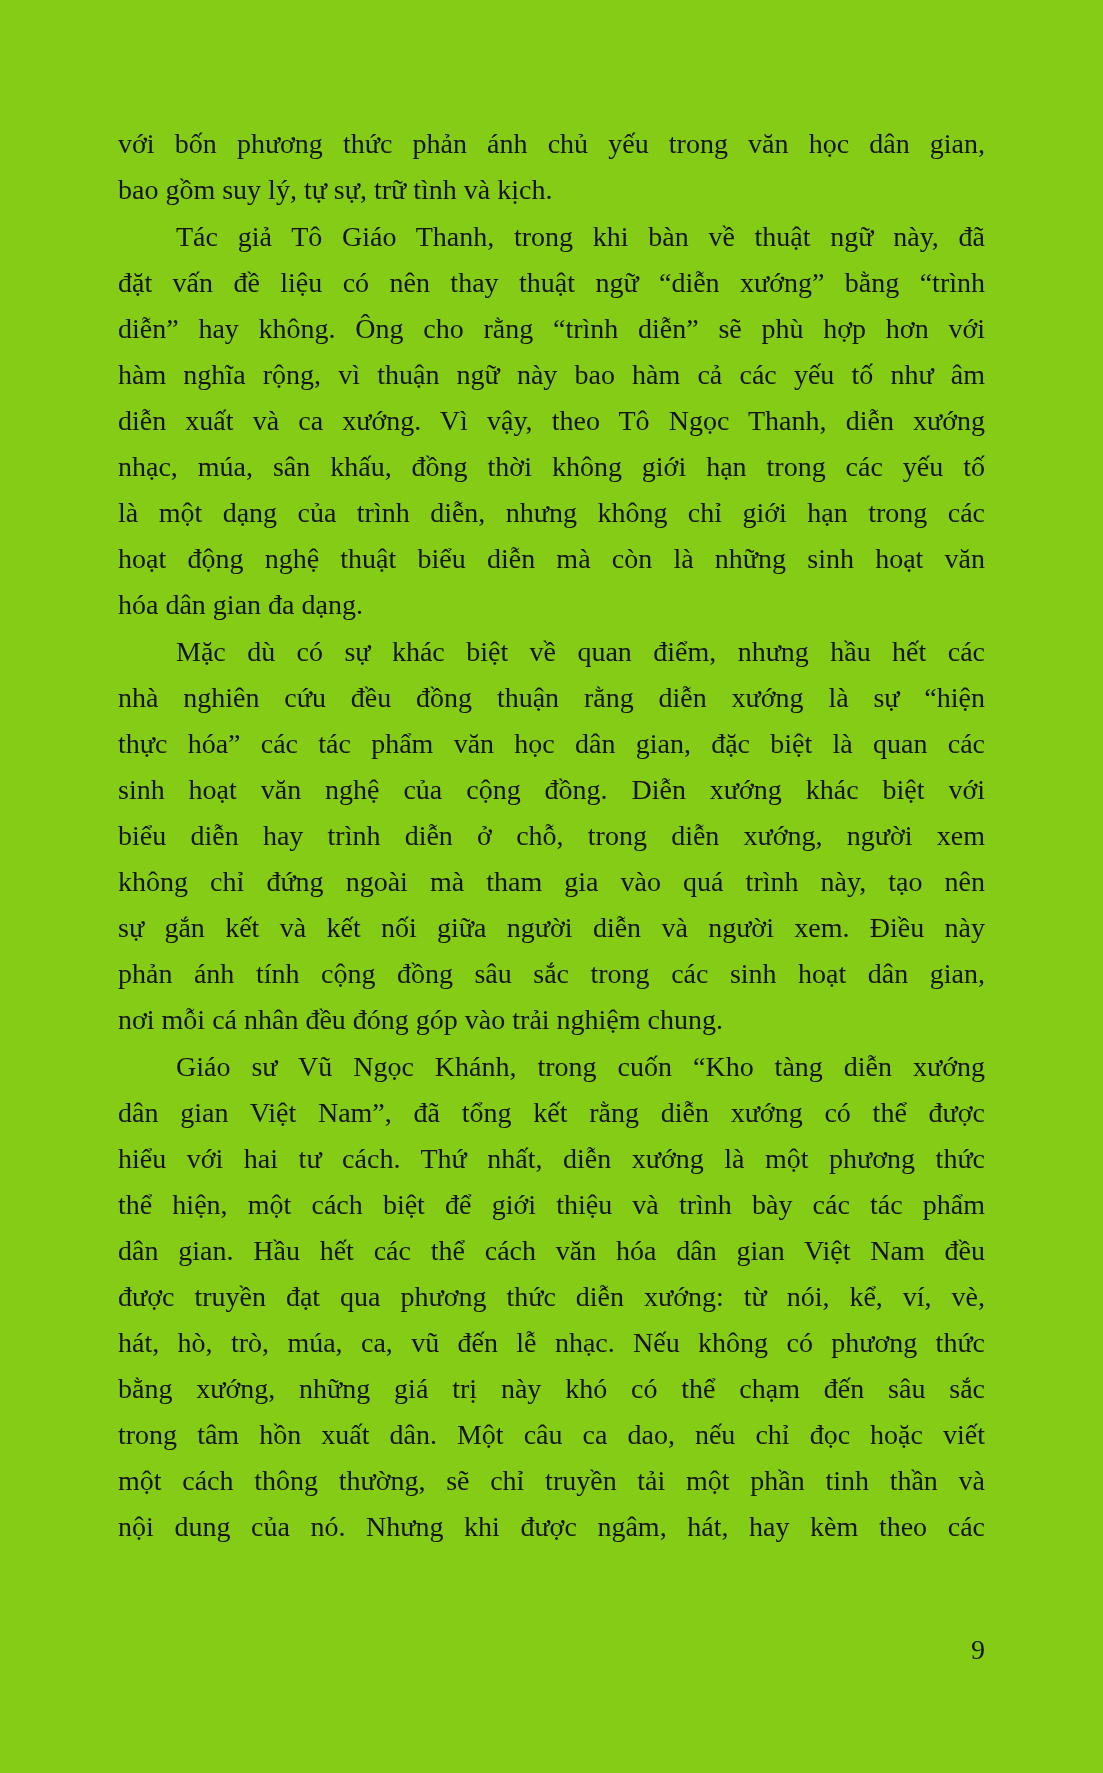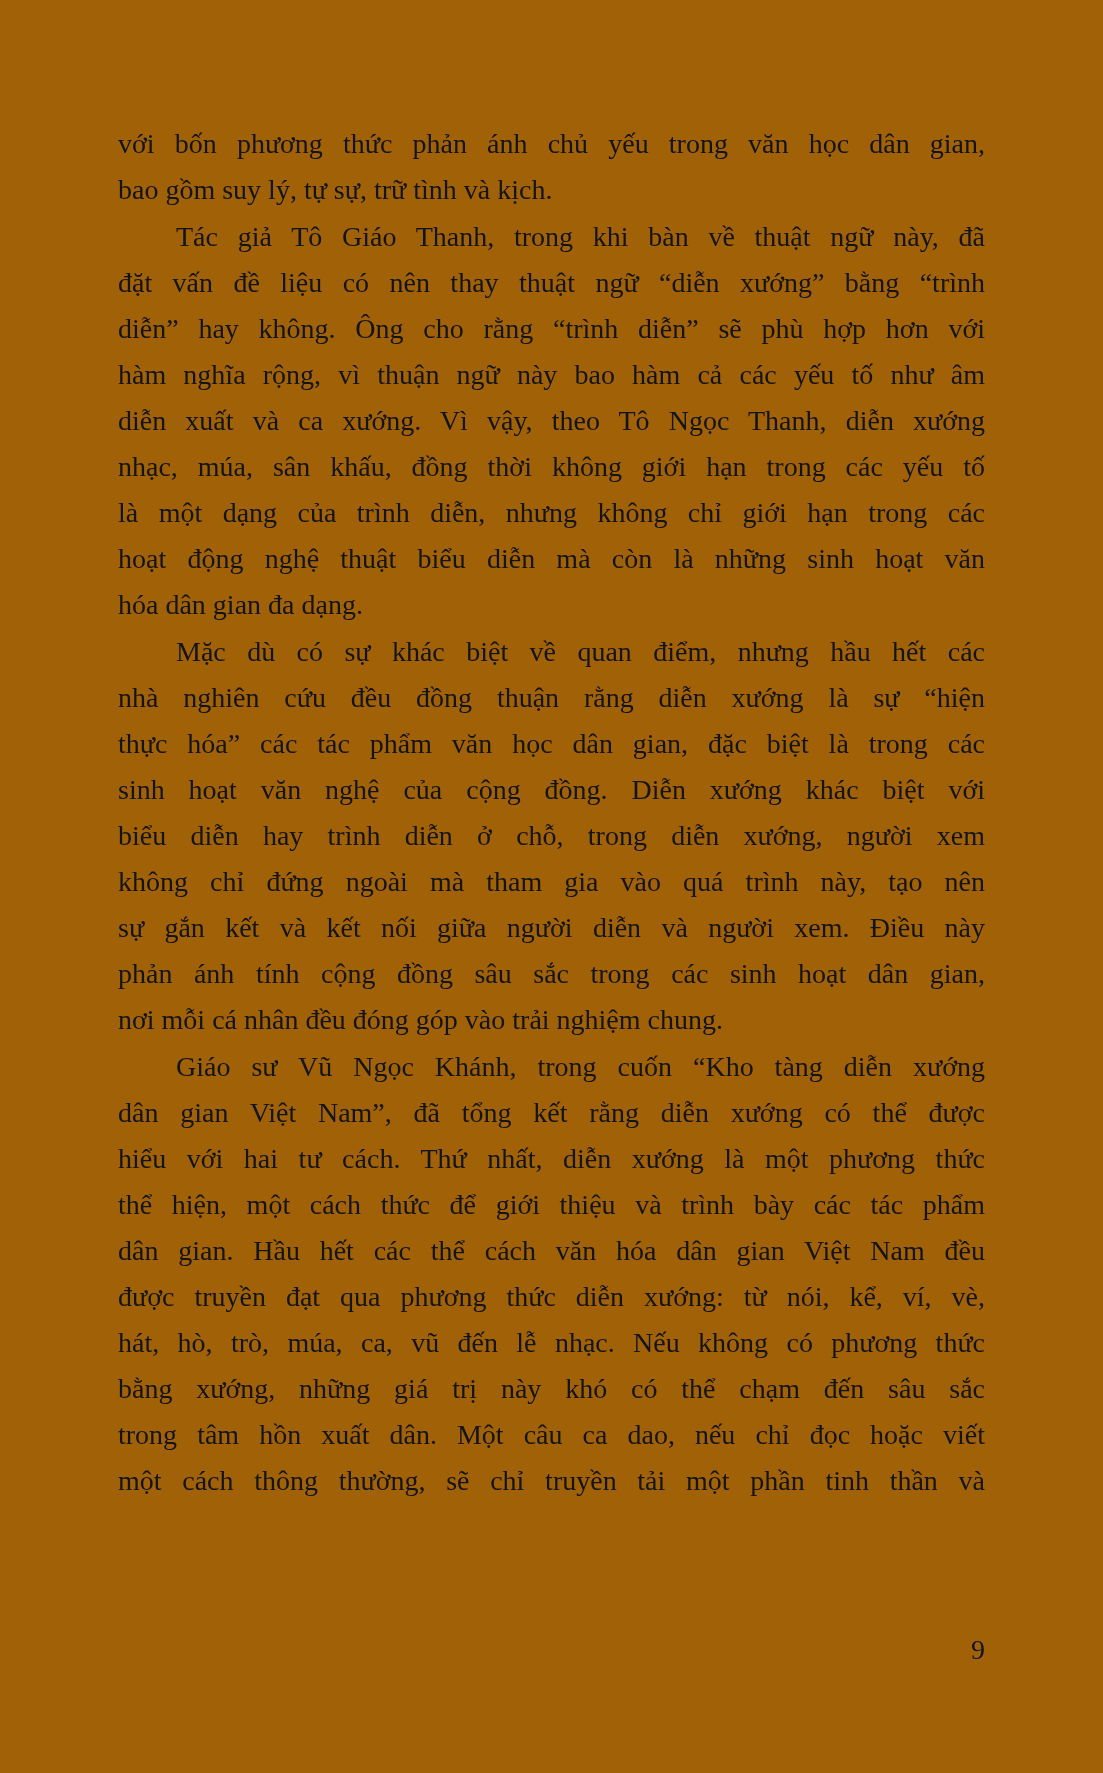--- a/index.html
+++ b/index.html
@@ -1,19 +1,19 @@
 <!DOCTYPE html>
 <html><head>
 <meta charset="utf-8">
 <style>
   html, body { margin: 0; padding: 0; background: #ffffff; }
   body { width: 1103px; height: 1773px; position: relative; overflow: hidden; }
   .page {
     position: absolute; left: 0; top: 0; width: 1103px; height: 1773px;
-    background: #a16207; color: #141414;
+    background: #84cc16; color: #141414;
     font-family: "Liberation Serif", "DejaVu Serif", serif;
   }
   .body-text {
     position: absolute; left: 118px; top: 121px; width: 867px;
   }
   .para { margin: 0 0 1px 0; }
   .line {
     display: block; height: 46px; line-height: 46px;
     font-size: 28px; white-space: nowrap; overflow: visible;
     text-align: justify; text-align-last: justify;
@@ -44,38 +44,39 @@
       <span class="line">diễn xuất và ca xướng. Vì vậy, theo Tô Ngọc Thanh, diễn xướng</span>
       <span class="line">nhạc, múa, sân khấu, đồng thời không giới hạn trong các yếu tố</span>
       <span class="line">là một dạng của trình diễn, nhưng không chỉ giới hạn trong các</span>
       <span class="line">hoạt động nghệ thuật biểu diễn mà còn là những sinh hoạt văn</span>
       <span class="line last">hóa dân gian đa dạng.</span>
     </div>
 
     <div class="para">
       <span class="line first">Mặc dù có sự khác biệt về quan điểm, nhưng hầu hết các</span>
       <span class="line">nhà nghiên cứu đều đồng thuận rằng diễn xướng là sự “hiện</span>
-      <span class="line">thực hóa” các tác phẩm văn học dân gian, đặc biệt là trong các</span>
+      <span class="line">thực hóa” các tác phẩm văn học dân gian, đặc biệt là quan các</span>
       <span class="line">sinh hoạt văn nghệ của cộng đồng. Diễn xướng khác biệt với</span>
       <span class="line">biểu diễn hay trình diễn ở chỗ, trong diễn xướng, người xem</span>
       <span class="line">không chỉ đứng ngoài mà tham gia vào quá trình này, tạo nên</span>
       <span class="line">sự gắn kết và kết nối giữa người diễn và người xem. Điều này</span>
       <span class="line">phản ánh tính cộng đồng sâu sắc trong các sinh hoạt dân gian,</span>
       <span class="line last">nơi mỗi cá nhân đều đóng góp vào trải nghiệm chung.</span>
     </div>
 
     <div class="para">
       <span class="line first">Giáo sư Vũ Ngọc Khánh, trong cuốn “Kho tàng diễn xướng</span>
       <span class="line">dân gian Việt Nam”, đã tổng kết rằng diễn xướng có thể được</span>
       <span class="line">hiểu với hai tư cách. Thứ nhất, diễn xướng là một phương thức</span>
-      <span class="line">thể hiện, một cách thức để giới thiệu và trình bày các tác phẩm</span>
+      <span class="line">thể hiện, một cách biệt để giới thiệu và trình bày các tác phẩm</span>
       <span class="line">dân gian. Hầu hết các thể cách văn hóa dân gian Việt Nam đều</span>
       <span class="line">được truyền đạt qua phương thức diễn xướng: từ nói, kể, ví, vè,</span>
       <span class="line">hát, hò, trò, múa, ca, vũ đến lễ nhạc. Nếu không có phương thức</span>
       <span class="line">bằng xướng, những giá trị này khó có thể chạm đến sâu sắc</span>
       <span class="line">trong tâm hồn xuất dân. Một câu ca dao, nếu chỉ đọc hoặc viết</span>
       <span class="line">một cách thông thường, sẽ chỉ truyền tải một phần tinh thần và</span>
+      <span class="line">nội dung của nó. Nhưng khi được ngâm, hát, hay kèm theo các</span>
     </div>
 
   </div>
 
   <div class="page-number">9</div>
 </div>
 
 </body></html>

